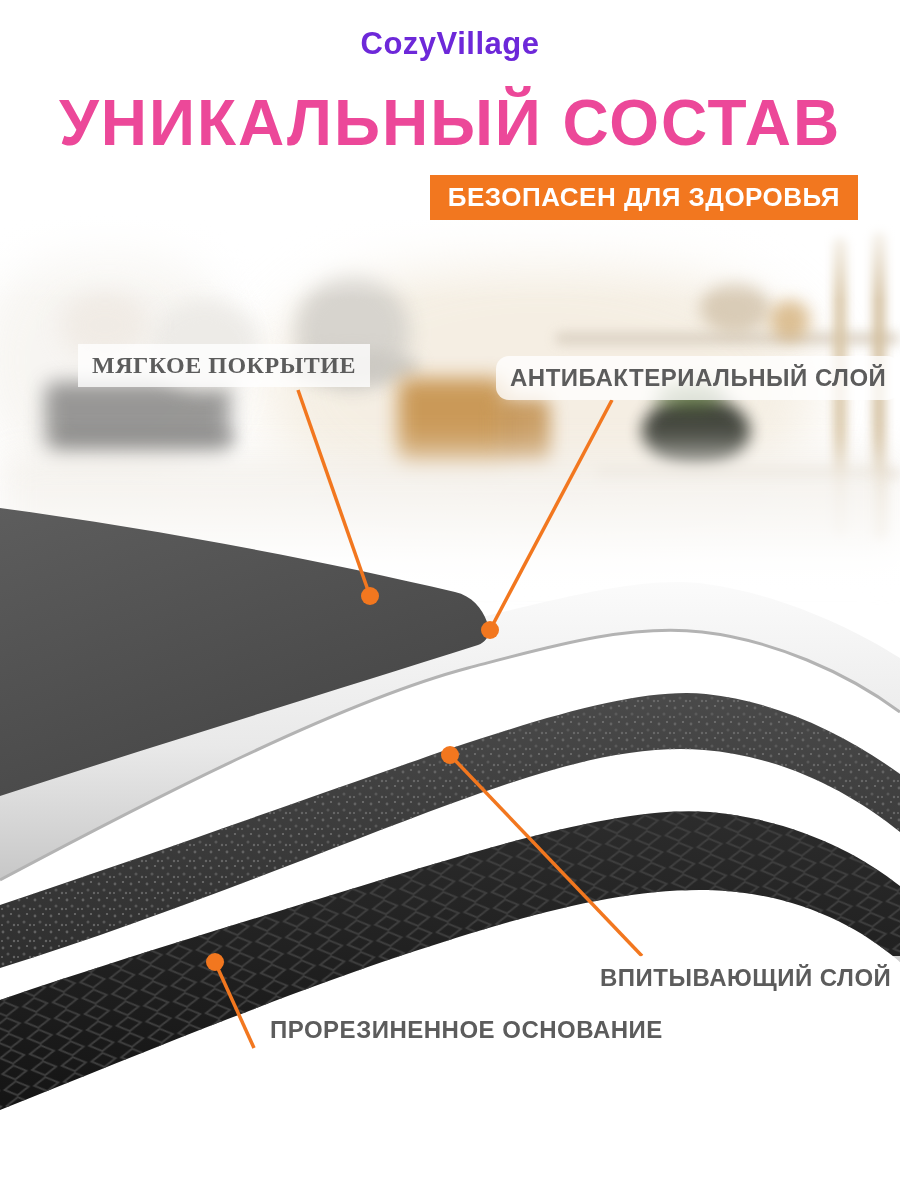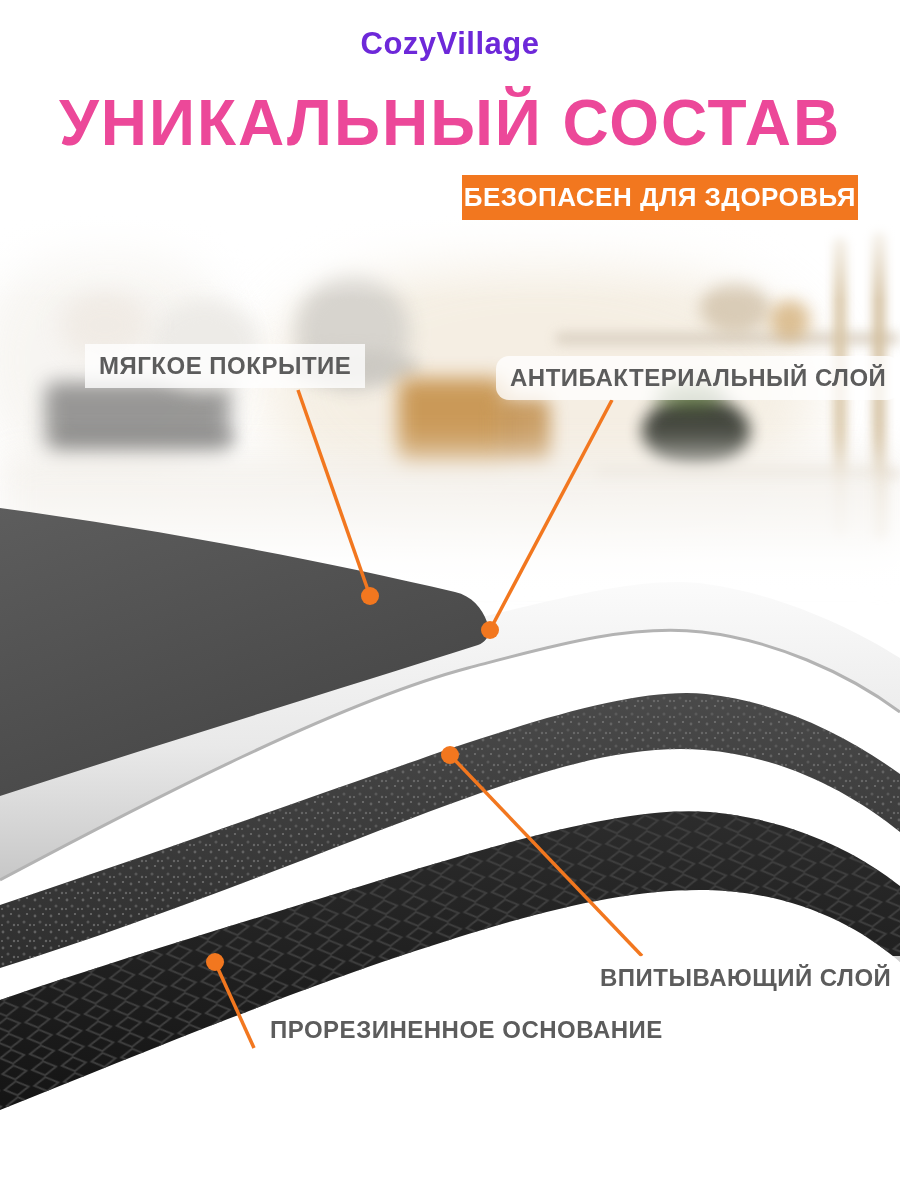--- a/index.html
+++ b/index.html
@@ -15,25 +15,25 @@
   .fade-top{position:absolute;left:0;top:0;width:900px;height:300px;
     background:linear-gradient(180deg,#fff 0%,#fff 72%,rgba(255,255,255,0) 100%);}
   .fade-mid{position:absolute;left:0;top:470px;width:900px;height:130px;
     background:linear-gradient(180deg,rgba(255,255,255,0) 0%,rgba(255,255,255,.85) 70%,#fff 100%);}
   
   .brand{position:absolute;top:26px;left:0;width:100%;text-align:center;
     font-size:31px;font-weight:bold;color:#6d28d9;letter-spacing:.5px;}
   .title{position:absolute;top:86px;left:0;width:100%;text-align:center;
     font-size:64px;font-weight:bold;color:#ec4899;letter-spacing:2px;}
   .badge{position:absolute;top:175px;right:42px;background:#F2771F;color:#fff;
-    font-size:26px;font-weight:bold;padding:7px 2px;letter-spacing:.5px;white-space:nowrap;}
+    font-size:26px;font-weight:bold;padding:7px 18px;letter-spacing:.5px;white-space:nowrap;}
   
   .label{position:absolute;background:rgba(255,255,255,.78);color:#5c5c5c;
     font-weight:bold;font-size:24px;padding:8px 14px;letter-spacing:.5px;white-space:nowrap;}
-  .lbl-soft{left:85px;top:344px;}
+  .lbl-soft{left:78px;top:344px;font-family:Liberation Serif, serif;}
   .lbl-anti{left:496px;top:356px;border-radius:13px;}
   .lbl-abs{left:586px;top:956px;}
   .lbl-base{left:256px;top:1008px;}
   
   .matsvg{position:absolute;left:0;top:0;width:900px;height:1200px;}
 </style>
 </head>
 <body>
 
 <div class="bg">

